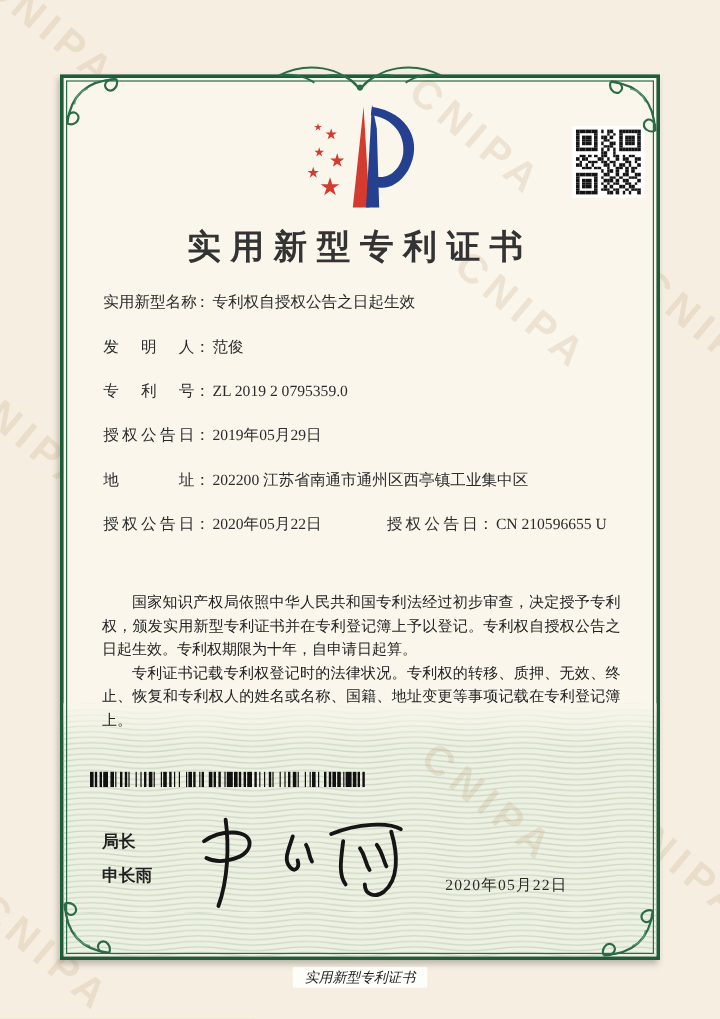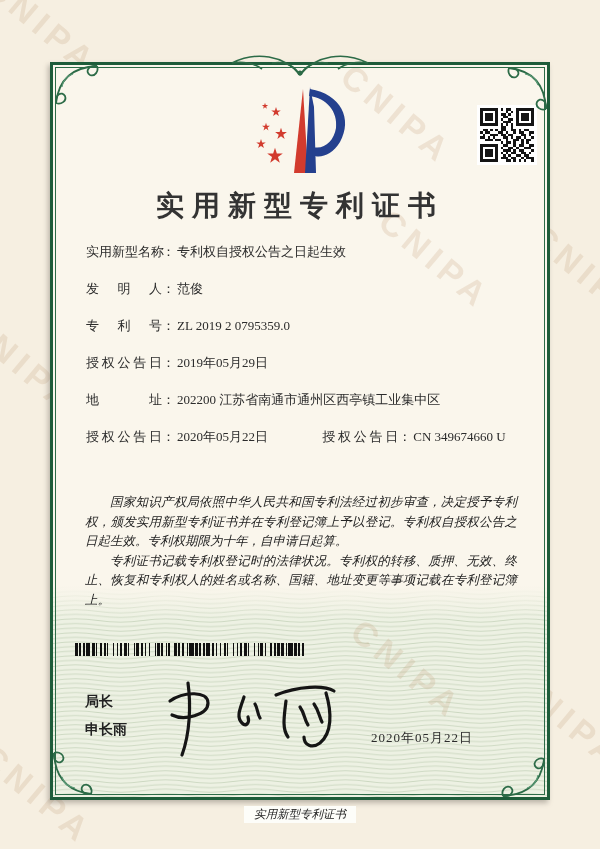--- a/index.html
+++ b/index.html
@@ -27,21 +27,21 @@
   .qr .on{background:#141414;}
   .title{left:0;top:122px;width:494px;text-align:center;font-size:28px;font-weight:bold;
          letter-spacing:8px;color:#333;}
   .fields{left:33px;top:180px;width:440px;font-size:13px;}
   .frow{margin-bottom:23px;line-height:14px;white-space:nowrap;}
   .flabel{display:inline-block;width:76px;text-align:justify;text-align-last:justify;vertical-align:top;}
   .fcolon{display:inline-block;}
   .fvalue{display:inline-block;margin-left:2px;}
   .gval{display:inline-block;width:142px;margin-left:2px;}
   .paras{left:32px;top:428px;width:432px;font-size:12.5px;line-height:19.5px;
-         text-align:justify;font-style:italic;color:#222;}
+         text-align:justify;color:#222;}
   .paras p{margin:0;text-indent:2em;}
   .barcode{left:22px;top:578px;width:258px;height:13px;display:flex;overflow:hidden;}
   .barcode div{flex:none;height:100%;}
   .barcode .bar{background:#111;}
   .sig-title{left:32px;top:628px;font-family:"Liberation Sans",sans-serif;font-weight:bold;font-size:14px;color:#222;}
   .sig-name{left:32px;top:656px;font-family:"Liberation Sans",sans-serif;font-weight:bold;font-size:14px;color:#222;}
   .sig-img{left:105px;top:606px;}
   .issue-date{right:74px;top:664px;font-size:13px;letter-spacing:1px;color:#2b2b2b;}
   .page-no{left:0;top:712px;width:494px;text-align:center;font-size:11px;color:#333;}
   .footer-note{position:absolute;left:50%;top:806px;transform:translateX(-50%);
@@ -590,21 +590,21 @@
     <div class="content title">实用新型专利证书</div>
 
     <div class="content fields">
       <div class="frow"><span class="flabel">实用新型名称</span><span class="fcolon">：</span><span class="fvalue">专利权自授权公告之日起生效</span></div>
       <div class="frow"><span class="flabel">发明人</span><span class="fcolon">：</span><span class="fvalue">范俊</span></div>
       <div class="frow"><span class="flabel">专利号</span><span class="fcolon">：</span><span class="fvalue">ZL 2019 2 0795359.0</span></div>
       <div class="frow"><span class="flabel">授权公告日</span><span class="fcolon">：</span><span class="fvalue">2019年05月29日</span></div>
       <div class="frow"><span class="flabel">地址</span><span class="fcolon">：</span><span class="fvalue">202200 江苏省南通市通州区西亭镇工业集中区</span></div>
       <div class="frow">
         <span class="flabel">授权公告日</span><span class="fcolon">：</span><span class="gval">2020年05月22日</span>
-        <span class="flabel">授权公告日</span><span class="fcolon">：</span><span class="fvalue">CN 349674660 U</span>
+        <span class="flabel">授权公告日</span><span class="fcolon">：</span><span class="fvalue">CN 210596655 U</span>
       </div>
     </div>
 
     <div class="content paras">
       <p>国家知识产权局依照中华人民共和国专利法经过初步审查，决定授予专利权，颁发实用新型专利证书并在专利登记簿上予以登记。专利权自授权公告之日起生效。专利权期限为十年，自申请日起算。</p>
       <p>专利证书记载专利权登记时的法律状况。专利权的转移、质押、无效、终止、恢复和专利权人的姓名或名称、国籍、地址变更等事项记载在专利登记簿上。</p>
     </div>
 
     <div class="content barcode" id="barcode">
         <div class="bar" style="width: 2.8px;"></div>

